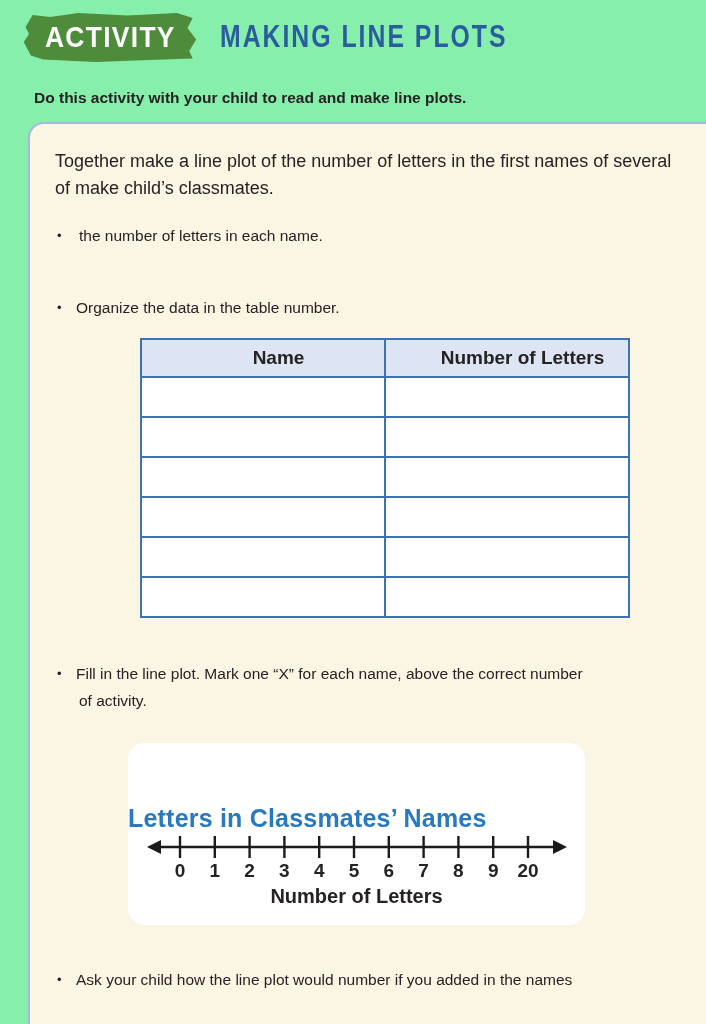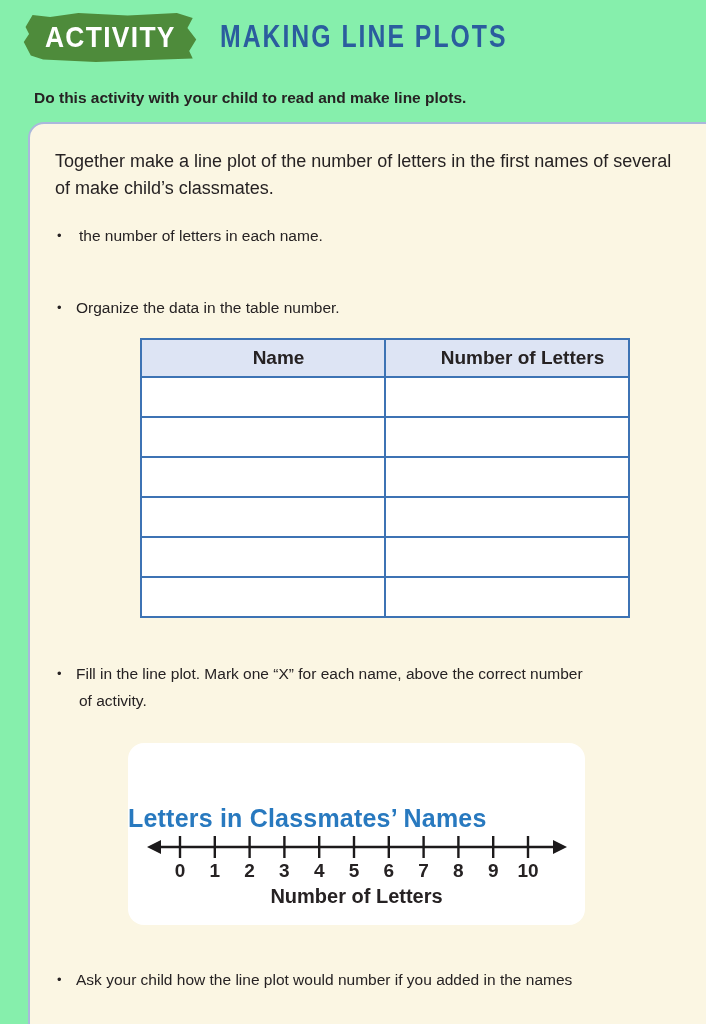--- a/index.html
+++ b/index.html
@@ -180,21 +180,21 @@
           <span class="tick-label">0</span>
           <span class="tick-label">1</span>
           <span class="tick-label">2</span>
           <span class="tick-label">3</span>
           <span class="tick-label">4</span>
           <span class="tick-label">5</span>
           <span class="tick-label">6</span>
           <span class="tick-label">7</span>
           <span class="tick-label">8</span>
           <span class="tick-label">9</span>
-          <span class="tick-label">10</span>
+          <span class="tick-label">20</span>
         </div>
       <div class="axis-label">Number of Letters</div>
     </div>
 
     <div class="bullet b4">
       <span class="dot">•</span>
       <div class="lines">
         <div>Ask your child how the line plot would number if you added in the names</div>
       </div>
     </div>

